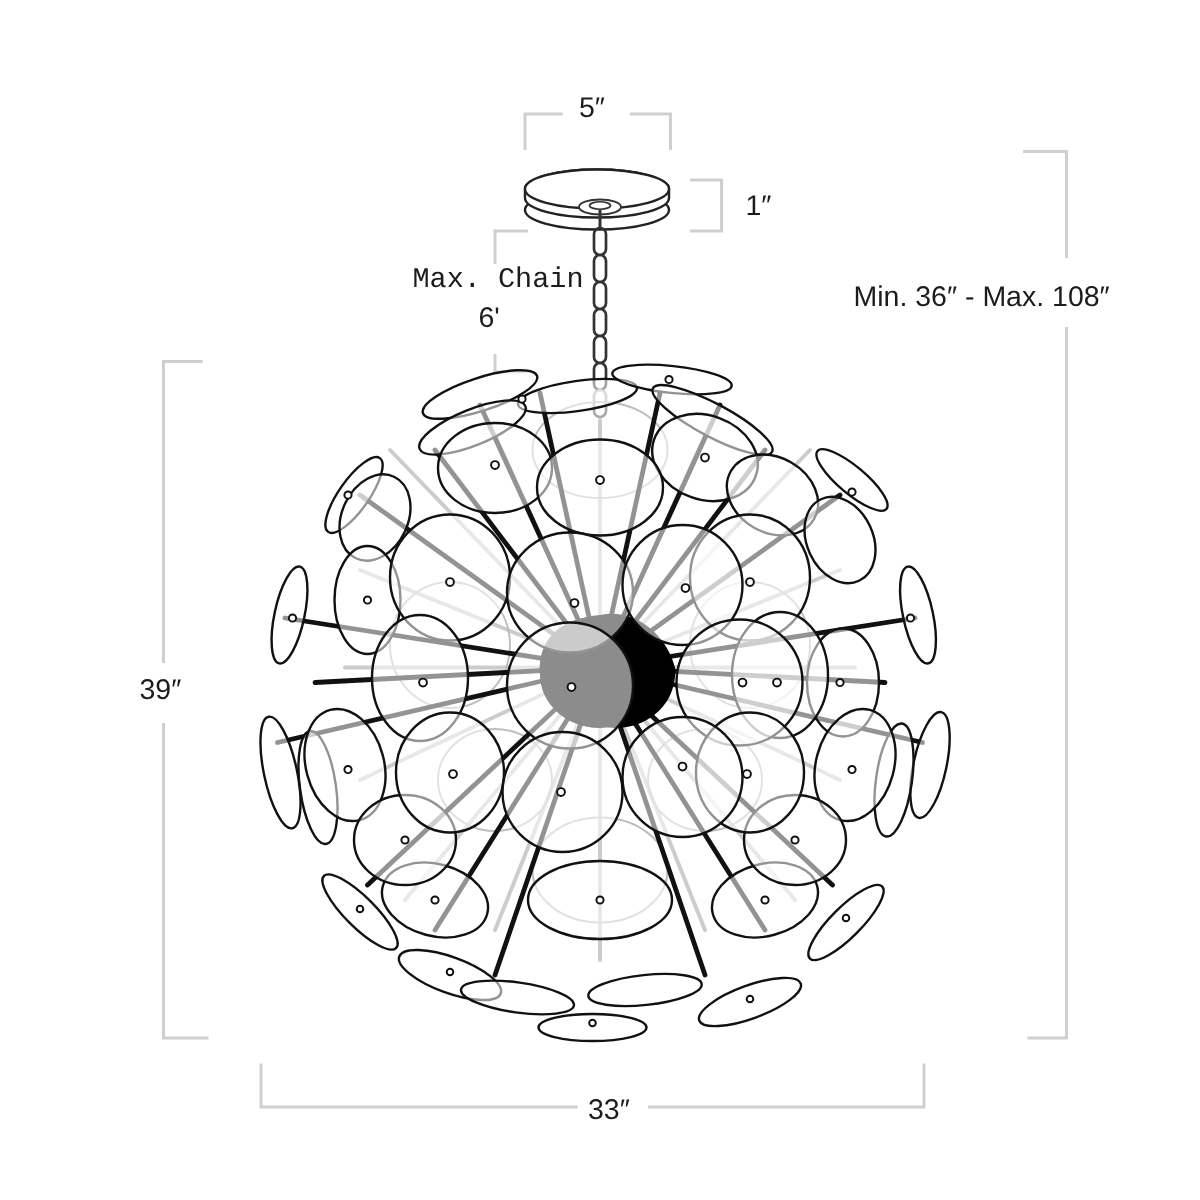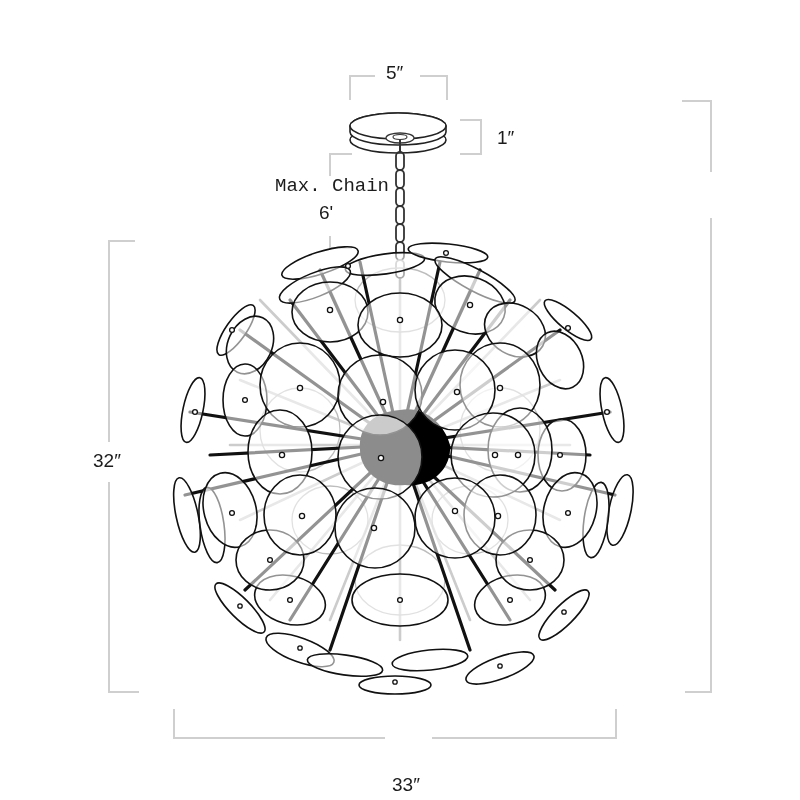--- a/index.html
+++ b/index.html
@@ -206,15 +206,16 @@
         <circle class="pin" cx="240" cy="606" r="2.2"></circle>
       </g>
     </g>
   </svg>
 
   
   <div class="dim-label" style="left:383px; top:63px;">5″</div>
   <div class="dim-label" style="left:494px; top:128px;">1″</div>
   <div class="dim-label" style="left:272px; top:177px;font-family:Liberation Mono, monospace;">Max. Chain</div>
   <div class="dim-label" style="left:316px; top:203px;">6'</div>
-  <div class="dim-label" style="left:90px; top:451px;">32″</div>
-  <div class="dim-label" style="left:389px; top:731px;margin-top:44px;">33″</div>
+  <div class="dim-label" style="left:566px; top:189px;">Min. 36″ - Max. 108″</div>
+  <div class="dim-label" style="left:90px; top:451px;">39″</div>
+  <div class="dim-label" style="left:389px; top:731px;">33″</div>
 </div>
 
 </body></html>

